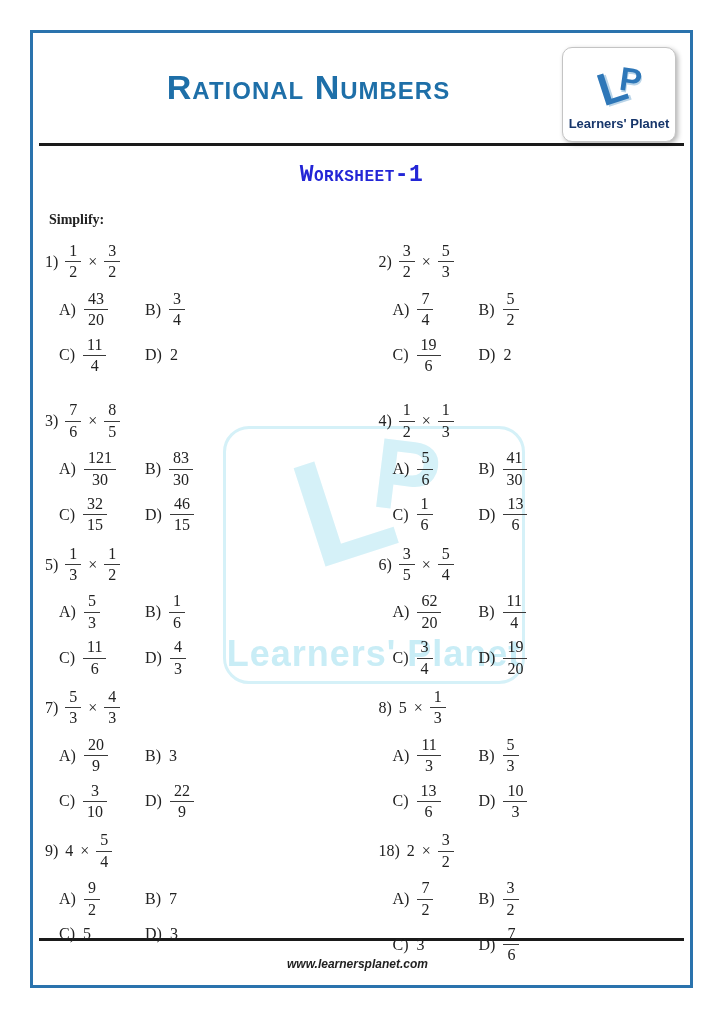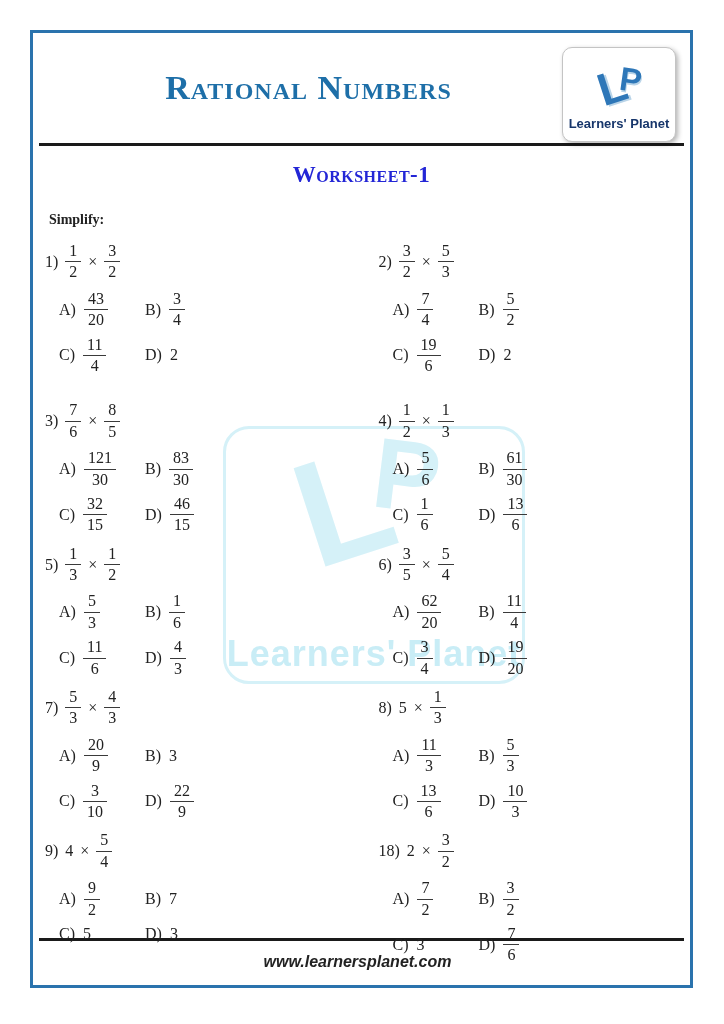--- a/index.html
+++ b/index.html
@@ -27,21 +27,21 @@
   .wm-text {
     position:absolute; bottom:6px; width:100%; text-align:center;
     font-family:"Liberation Sans", sans-serif; font-weight:bold; font-size:36px;
     color:var(--watermark_text_cyan, #c9edf6); white-space:nowrap; letter-spacing:1px;
   }
   
   .header { position:relative; z-index:1; display:flex; align-items:flex-start;
     height:110px; box-sizing:border-box; padding:14px 14px 0 22px; }
   .title-wrap { flex:1; text-align:center; padding-top:22px; }
   .page-title {
-    margin:0; font-family:Liberation Serif, serif; font-variant:small-caps;
+    margin:0; font-family:Liberation Sans, sans-serif; font-variant:small-caps;
     font-weight:bold; font-size:34px; line-height:1.1; letter-spacing:1px;
     color:var(--title_blue, #1e6fa8);
   }
   .logo-box {
     flex:none; width:112px; height:93px; background:#fff;
     border:1px solid #c4c4c4; border-radius:10px; box-shadow:2px 2px 5px rgba(0,0,0,0.3);
     display:flex; flex-direction:column; align-items:center; justify-content:center;
   }
   .lp-mark { height:56px; line-height:56px; white-space:nowrap; }
   .lp-l, .lp-p {
@@ -51,21 +51,21 @@
   .lp-l { font-size:46px; transform:rotate(-18deg); text-shadow:2px 2px 0 #b9d4e8; }
   .lp-p { font-size:33px; transform:rotate(8deg) translateY(-12px); margin-left:-8px; text-shadow:1px 2px 0 #b9d4e8; }
   .logo-text {
     font-family:"Liberation Sans", sans-serif; font-weight:bold; font-size:13px;
     color:var(--logo_navy, #17366b); margin-top:1px; white-space:nowrap;
   }
   
   .rule { border-top:3px solid var(--rule_black, #1a1a1a); margin:0 6px; }
   .worksheet-title {
     margin:16px 0 12px 0; text-align:center;
-    font-family:Liberation Serif, serif; font-variant:small-caps; font-weight:bold;
+    font-family:Liberation Mono, monospace; font-variant:small-caps; font-weight:bold;
     font-size:23px; letter-spacing:0.5px; color:var(--worksheet_blue, #2326d6);
   }
   .simplify { margin:24px 0 0 16px; font-weight:bold; font-size:14px; }
   
   .questions { position:relative; z-index:1; display:flex; margin:14px 6px 0 12px; }
   .col { width:50%; box-sizing:border-box; }
   .col-right { padding-left:14px; }
   .q-block { margin-bottom:10px; }
   .q-block.row1 { margin-bottom:26px; }
   .q-line { display:flex; align-items:center; font-size:16px; }
@@ -75,21 +75,21 @@
   .opt { display:flex; align-items:center; font-size:16px; }
   .opt-label { margin-right:8px; }
   .frac { display:inline-block; text-align:center; vertical-align:middle; line-height:1.15; }
   .fr-num { display:block; padding:0 4px 1px; }
   .fr-den { display:block; border-top:1.5px solid #3a3a3a; padding:1px 4px 0; }
   
   .footer-rule { position:absolute; left:6px; right:6px; bottom:44px; border-top:3px solid var(--rule_black, #1a1a1a); }
   .footer-url {
     position:absolute; left:0; right:8px; bottom:14px; text-align:center;
     font-family:"Liberation Sans", sans-serif; font-style:italic; font-weight:bold;
-    font-size:16px; color:var(--text_dark, #222);
+    font-size:12px; color:var(--text_dark, #222);
   }
 </style>
 </head>
 <body>
 
 <div class="page">
   <div class="frame">
 
     <div class="watermark">
       <div class="wm-mark">
@@ -380,21 +380,21 @@
               <span class="opt">
                 <span class="opt-label">A)</span>
                 <span class="frac">
                   <span class="fr-num">5</span>
                   <span class="fr-den">6</span>
                 </span>
               </span>
               <span class="opt">
                 <span class="opt-label">B)</span>
                 <span class="frac">
-                  <span class="fr-num">61</span>
+                  <span class="fr-num">41</span>
                   <span class="fr-den">30</span>
                 </span>
               </span>
               <span class="opt">
                 <span class="opt-label">C)</span>
                 <span class="frac">
                   <span class="fr-num">1</span>
                   <span class="fr-den">6</span>
                 </span>
               </span>

